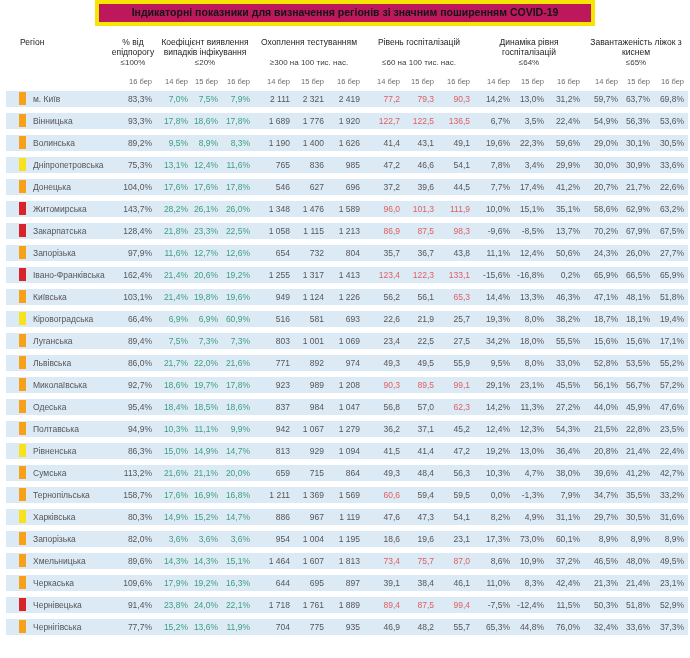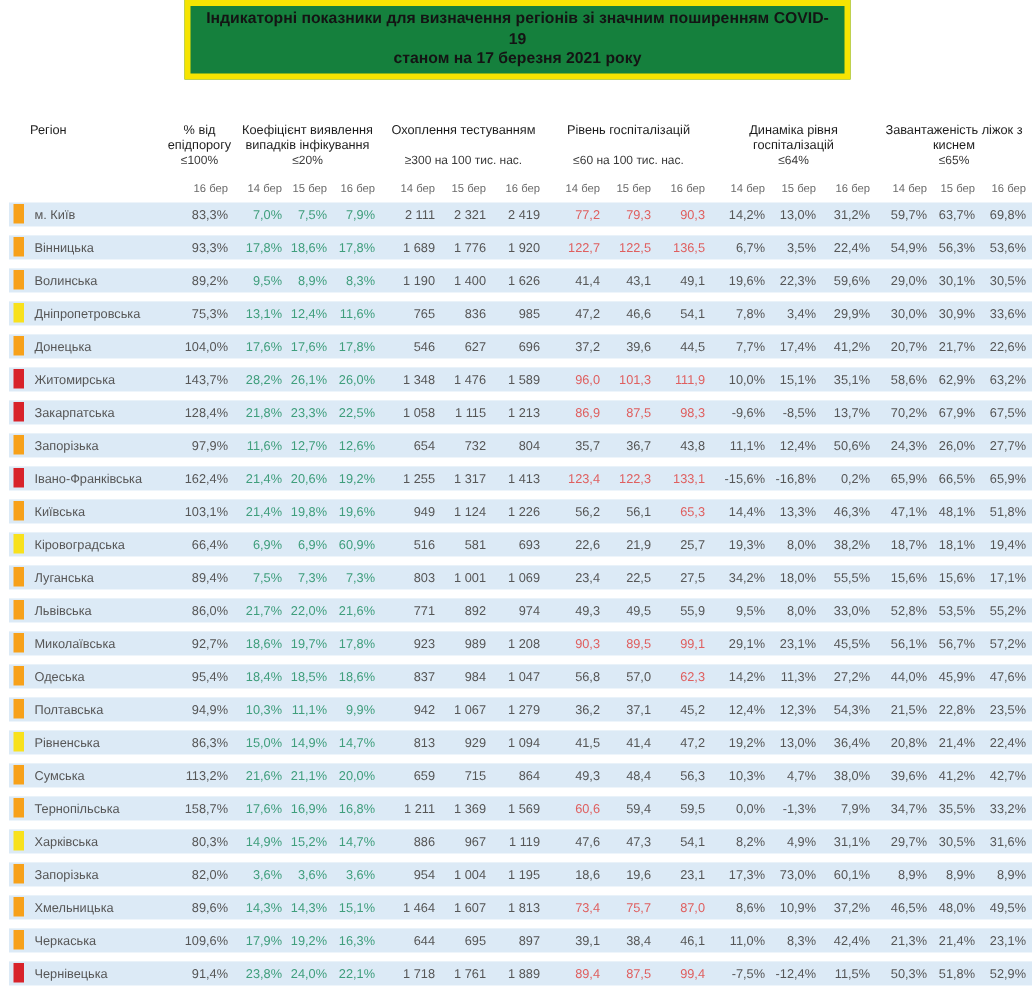--- a/index.html
+++ b/index.html
@@ -2,49 +2,48 @@
 <html style="--yellow-border: #f6e402; --rowbg: #dceaf6; --green: #3f9e7c; --red: #df5f5f;"><head>
 <meta charset="utf-8">
 <style>
   html,body { margin:0; padding:0; background:#ffffff; }
   body {
     width:690px; height:658px; overflow:hidden;
     font-family:"Liberation Sans", sans-serif;
     -webkit-font-smoothing:antialiased;
   }
   .title-box {
-    width:444px; margin:0 auto 26px auto; box-sizing:border-box;
+    width:500px; margin:0 auto 9px auto; box-sizing:border-box;
     border:4px solid var(--yellow-border,#f6e402);
-    background:#15803d;
+    background:#be185d;
     text-align:center; font-weight:bold; color:#141414;
     font-size:10.5px; line-height:1.3; padding:2px 6px;
   }
   table { border-collapse:separate; border-spacing:0; table-layout:fixed; margin-left:6px; }
   thead th { background:#fff; font-weight:normal; font-size:8.5px; color:#1d1d1d; vertical-align:top; padding:2px 1px 0 1px; line-height:1.2; text-align:center; }
   th.th-region { text-align:left; padding-left:14px; }
   tr.thresholds th { font-weight:normal; font-size:8px; color:#3a3a3a; padding-top:1px; }
   tr.dates th { font-weight:normal; font-size:7.5px; color:#6b6b6b; text-align:right; padding:9px 4px 5px 0; white-space:nowrap; }
   tbody td {
     background:var(--rowbg,#dceaf6);
     font-size:8.5px; color:#565656; height:16px;
     border-bottom:6px solid #ffffff; padding:0; vertical-align:middle; white-space:nowrap;
   }
   td.num { text-align:right; padding-right:4px; }
   td.green { color:var(--green,#3f9e7c); }
   td.red { color:var(--red,#df5f5f); }
-  td.region { padding-left:3px; }
+  td.region { padding-left:13px; }
   .marker { display:inline-block; width:7px; height:13px; vertical-align:middle; margin-right:7px; margin-top:-1px; }
   .region-name { vertical-align:middle; }
 </style>
 </head>
 <body>
 
 <div class="title-box">
   <div>Індикаторні показники для визначення регіонів зі значним поширенням COVID-19</div>
-  <div>станом на 17 березня 2021 року</div>
 </div>
 
 <table>
   <colgroup>
     <col style="width:104px">
     <col style="width:46px">
     <col style="width:36px">
       <col style="width:30px">
       <col style="width:32px">
     <col style="width:40px">

